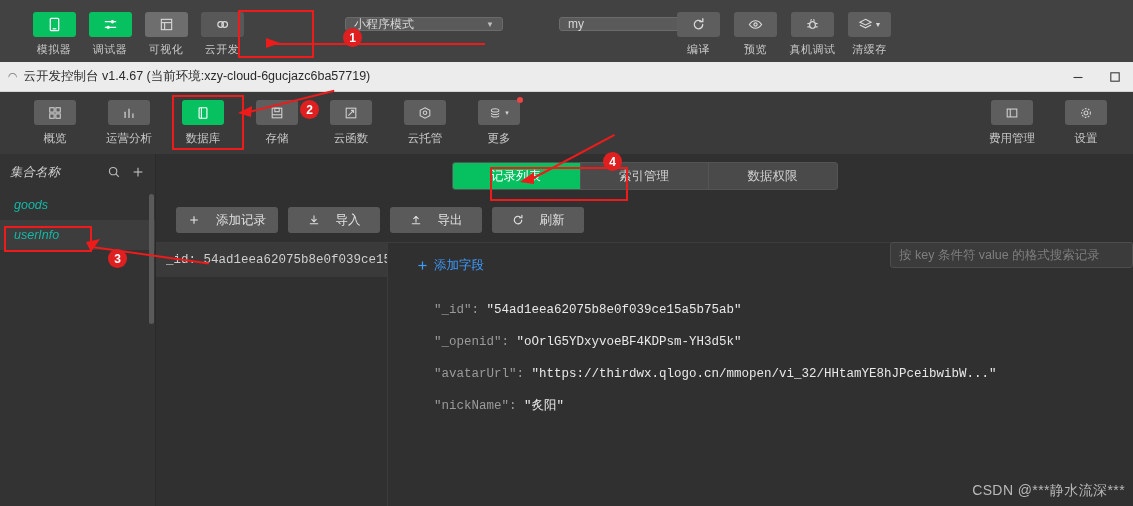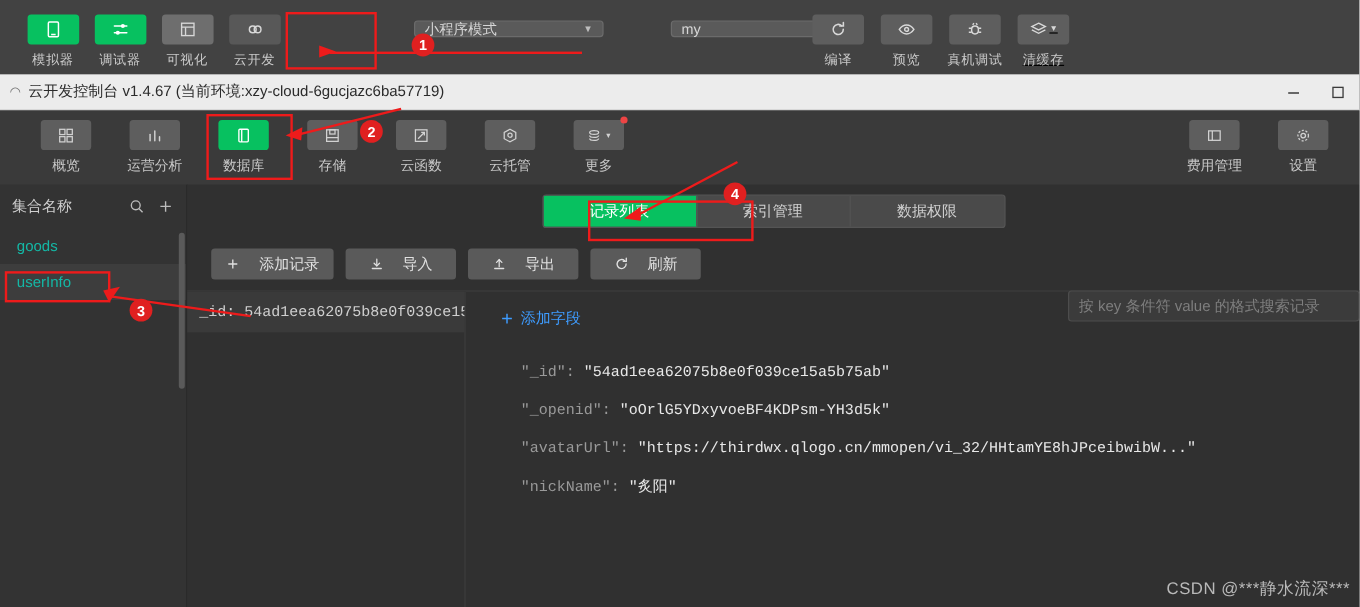--- a/index.html
+++ b/index.html
@@ -74,21 +74,21 @@
   .nav-box.active { background: #07c160; color: #fff; }
   .nav-label { margin-top: 6px; font-size: 11.5px; color: #c9c9c9; white-space: nowrap; }
   .nav-right { margin-left: auto; display: flex; padding-right: 10px; }
   .dot-red {
     position: absolute; right: 13px; top: -3px; width: 6px; height: 6px;
     border-radius: 50%; background: #e44;
   }
 
   
   .console-body { display: flex; height: 352px; }
-  .sidebar { width: 156px; background: #333333; border-right: 1px solid #2a2a2a; position: relative; }
+  .sidebar { width: 156px; background: #333333; border-right: 1px solid #2a2a2a; position: relative; font-style: italic; }
   .sb-head {
     height: 36px; display: flex; align-items: center; padding: 0 10px;
     color: #cfcfcf; font-size: 12.5px;
   }
   .sb-head .sb-title { flex: 1; }
   .sb-head .sb-ico { margin-left: 10px; color: #bcbcbc; display: flex; }
   .sb-item {
     height: 30px; display: flex; align-items: center; padding: 0 14px;
     color: #14b8a6; font-size: 12.5px;
   }
@@ -164,21 +164,21 @@
   }
   .arrow-svg { position: absolute; overflow: visible; }
 </style>
 </head>
 <body>
 
 <div id="app">
 
   <div class="devtools-bar">
 
-    <div class="tool-group" style="left:16px; top:12px;">
+    <div class="tool-group" style="left:26px; top:12px;">
 
       <div class="tool-item">
         <div class="tool-btn">
           <svg class="tool-svg" viewBox="0 0 16 16" fill="none" stroke="currentColor" stroke-width="1.3">
             <rect x="3.5" y="1.5" width="9" height="13" rx="1"></rect>
               <line x1="6" y1="12.6" x2="10" y2="12.6"></line>
           </svg>
         </div>
         <div class="tool-label">模拟器</div>
       </div>
@@ -255,21 +255,21 @@
               <line x1="2.5" y1="7" x2="5" y2="7"></line>
             <line x1="11" y1="7" x2="13.5" y2="7"></line>
               <line x1="2.5" y1="10.5" x2="5" y2="10.5"></line>
             <line x1="11" y1="10.5" x2="13.5" y2="10.5"></line>
               <line x1="6" y1="4" x2="7" y2="2.5"></line>
               <line x1="10" y1="4" x2="9" y2="2.5"></line>
           </svg>
         </div>
         <div class="tool-label">真机调试</div>
       </div>
-      <div class="tool-item" style="width:57px;text-decoration:underline;">
+      <div class="tool-item" style="width:57px;">
         <div class="icon-btn">
           <svg class="tool-svg" viewBox="0 0 16 16" fill="none" stroke="currentColor" stroke-width="1.2">
             <polygon points="8,2.5 14,5.5 8,8.5 2,5.5"></polygon>
               <polyline points="2,8.5 8,11.5 14,8.5"></polyline>
           </svg>
           <span style="font-size:7px; color:#d8d8d8; margin-left:2px;">▼</span>
         </div>
         <div class="tool-label">清缓存</div>
       </div>
     </div>

